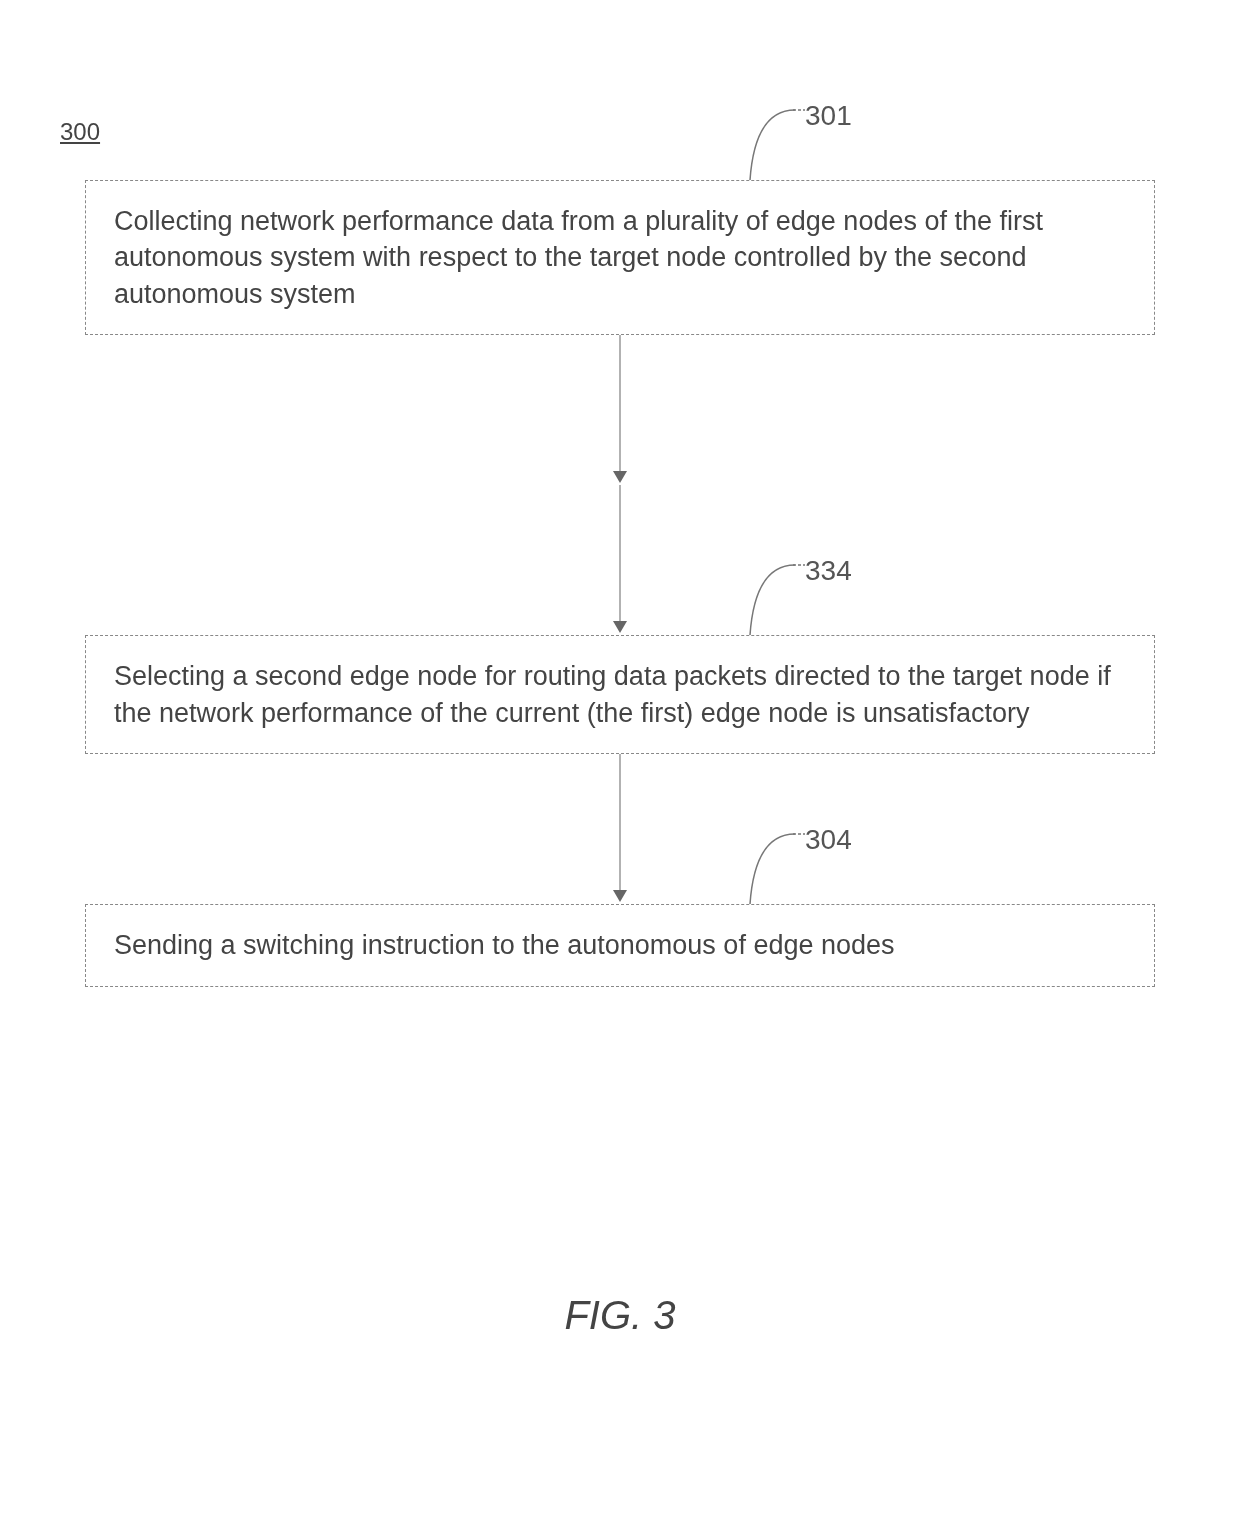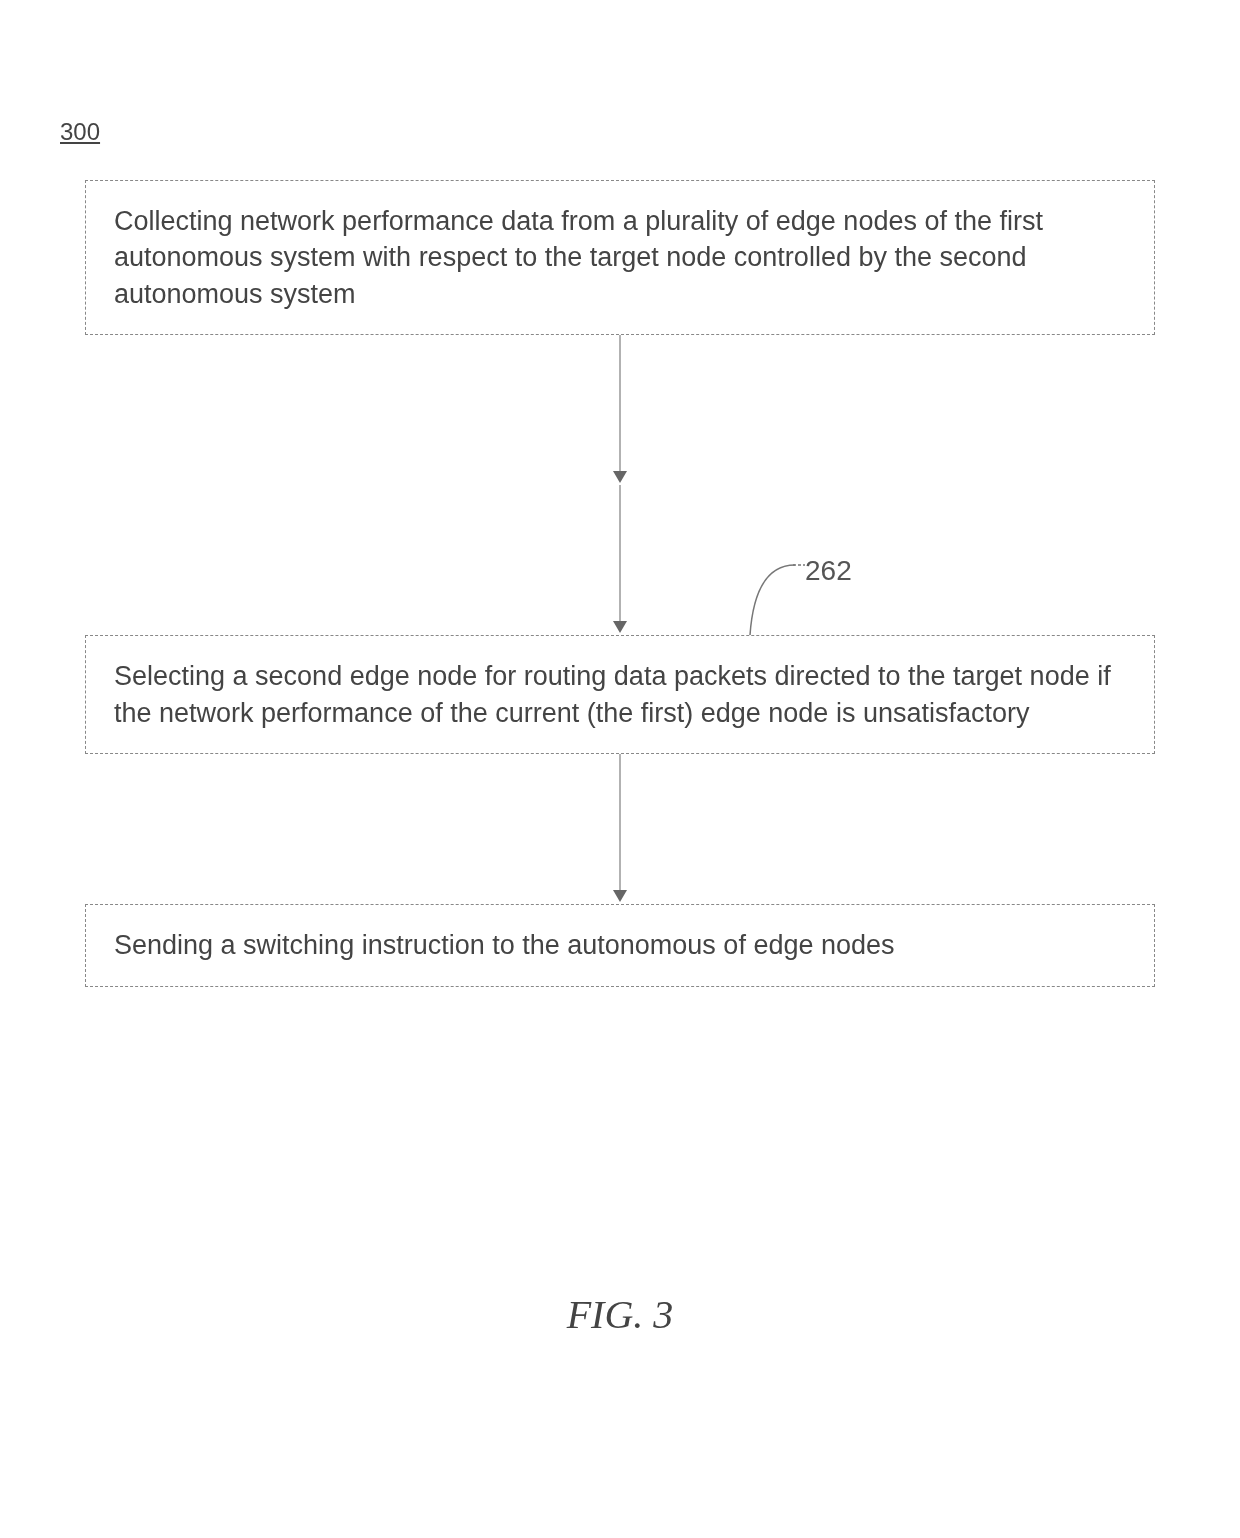--- a/index.html
+++ b/index.html
@@ -85,32 +85,41 @@
     border-top: 12px solid #666;
     transform: translateX(-50%);
   }
   .fig-caption {
     position: absolute;
     bottom: 200px;
     left: 50%;
     transform: translateX(-50%);
     font-size: 40px;
     font-style: italic;
-    font-family: Liberation Serif, serif;
+    font-family: Liberation Sans, sans-serif;
     color: #444;
   }
 </style>
 </head>
 <body>
 
 <div class="diagram-label">300</div>
 
 <div class="flow-container">
 
   <div class="step-wrap">
+    <div class="callout">
+      <div class="callout-curve">
+        <svg width="80" height="78" viewBox="0 0 80 78">
+          <path d="M 70 8 Q 30 8 25 78" stroke="#777" stroke-width="1.5" fill="none"></path>
+          <line x1="68" y1="8" x2="82" y2="8" stroke="#777" stroke-width="1.5" stroke-dasharray="3,2"></line>
+        </svg>
+      </div>
+      <div class="callout-num">301</div>
+    </div>
     <div class="box">Collecting network performance data from a plurality of edge nodes of the first autonomous system with respect to the target node controlled by the second autonomous system</div>
   </div>
 
   <div class="arrow-down">
     <div class="arrow-line"></div>
     <div class="arrow-head"></div>
   </div>
 
 
   <div class="arrow-down">
@@ -119,29 +128,38 @@
   </div>
 
   <div class="step-wrap">
     <div class="callout">
       <div class="callout-curve">
         <svg width="80" height="78" viewBox="0 0 80 78">
           <path d="M 70 8 Q 30 8 25 78" stroke="#777" stroke-width="1.5" fill="none"></path>
           <line x1="68" y1="8" x2="82" y2="8" stroke="#777" stroke-width="1.5" stroke-dasharray="3,2"></line>
         </svg>
       </div>
-      <div class="callout-num">262</div>
+      <div class="callout-num">334</div>
     </div>
     <div class="box">Selecting a second edge node for routing data packets directed to the target node if the network performance of the current (the first) edge node is unsatisfactory</div>
   </div>
 
   <div class="arrow-down">
     <div class="arrow-line"></div>
     <div class="arrow-head"></div>
   </div>
 
   <div class="step-wrap">
+    <div class="callout">
+      <div class="callout-curve">
+        <svg width="80" height="78" viewBox="0 0 80 78">
+          <path d="M 70 8 Q 30 8 25 78" stroke="#777" stroke-width="1.5" fill="none"></path>
+          <line x1="68" y1="8" x2="82" y2="8" stroke="#777" stroke-width="1.5" stroke-dasharray="3,2"></line>
+        </svg>
+      </div>
+      <div class="callout-num">304</div>
+    </div>
     <div class="box">Sending a switching instruction to the autonomous of edge nodes</div>
   </div>
 
 </div>
 
 <div class="fig-caption">FIG. 3</div>
 
 </body></html>

